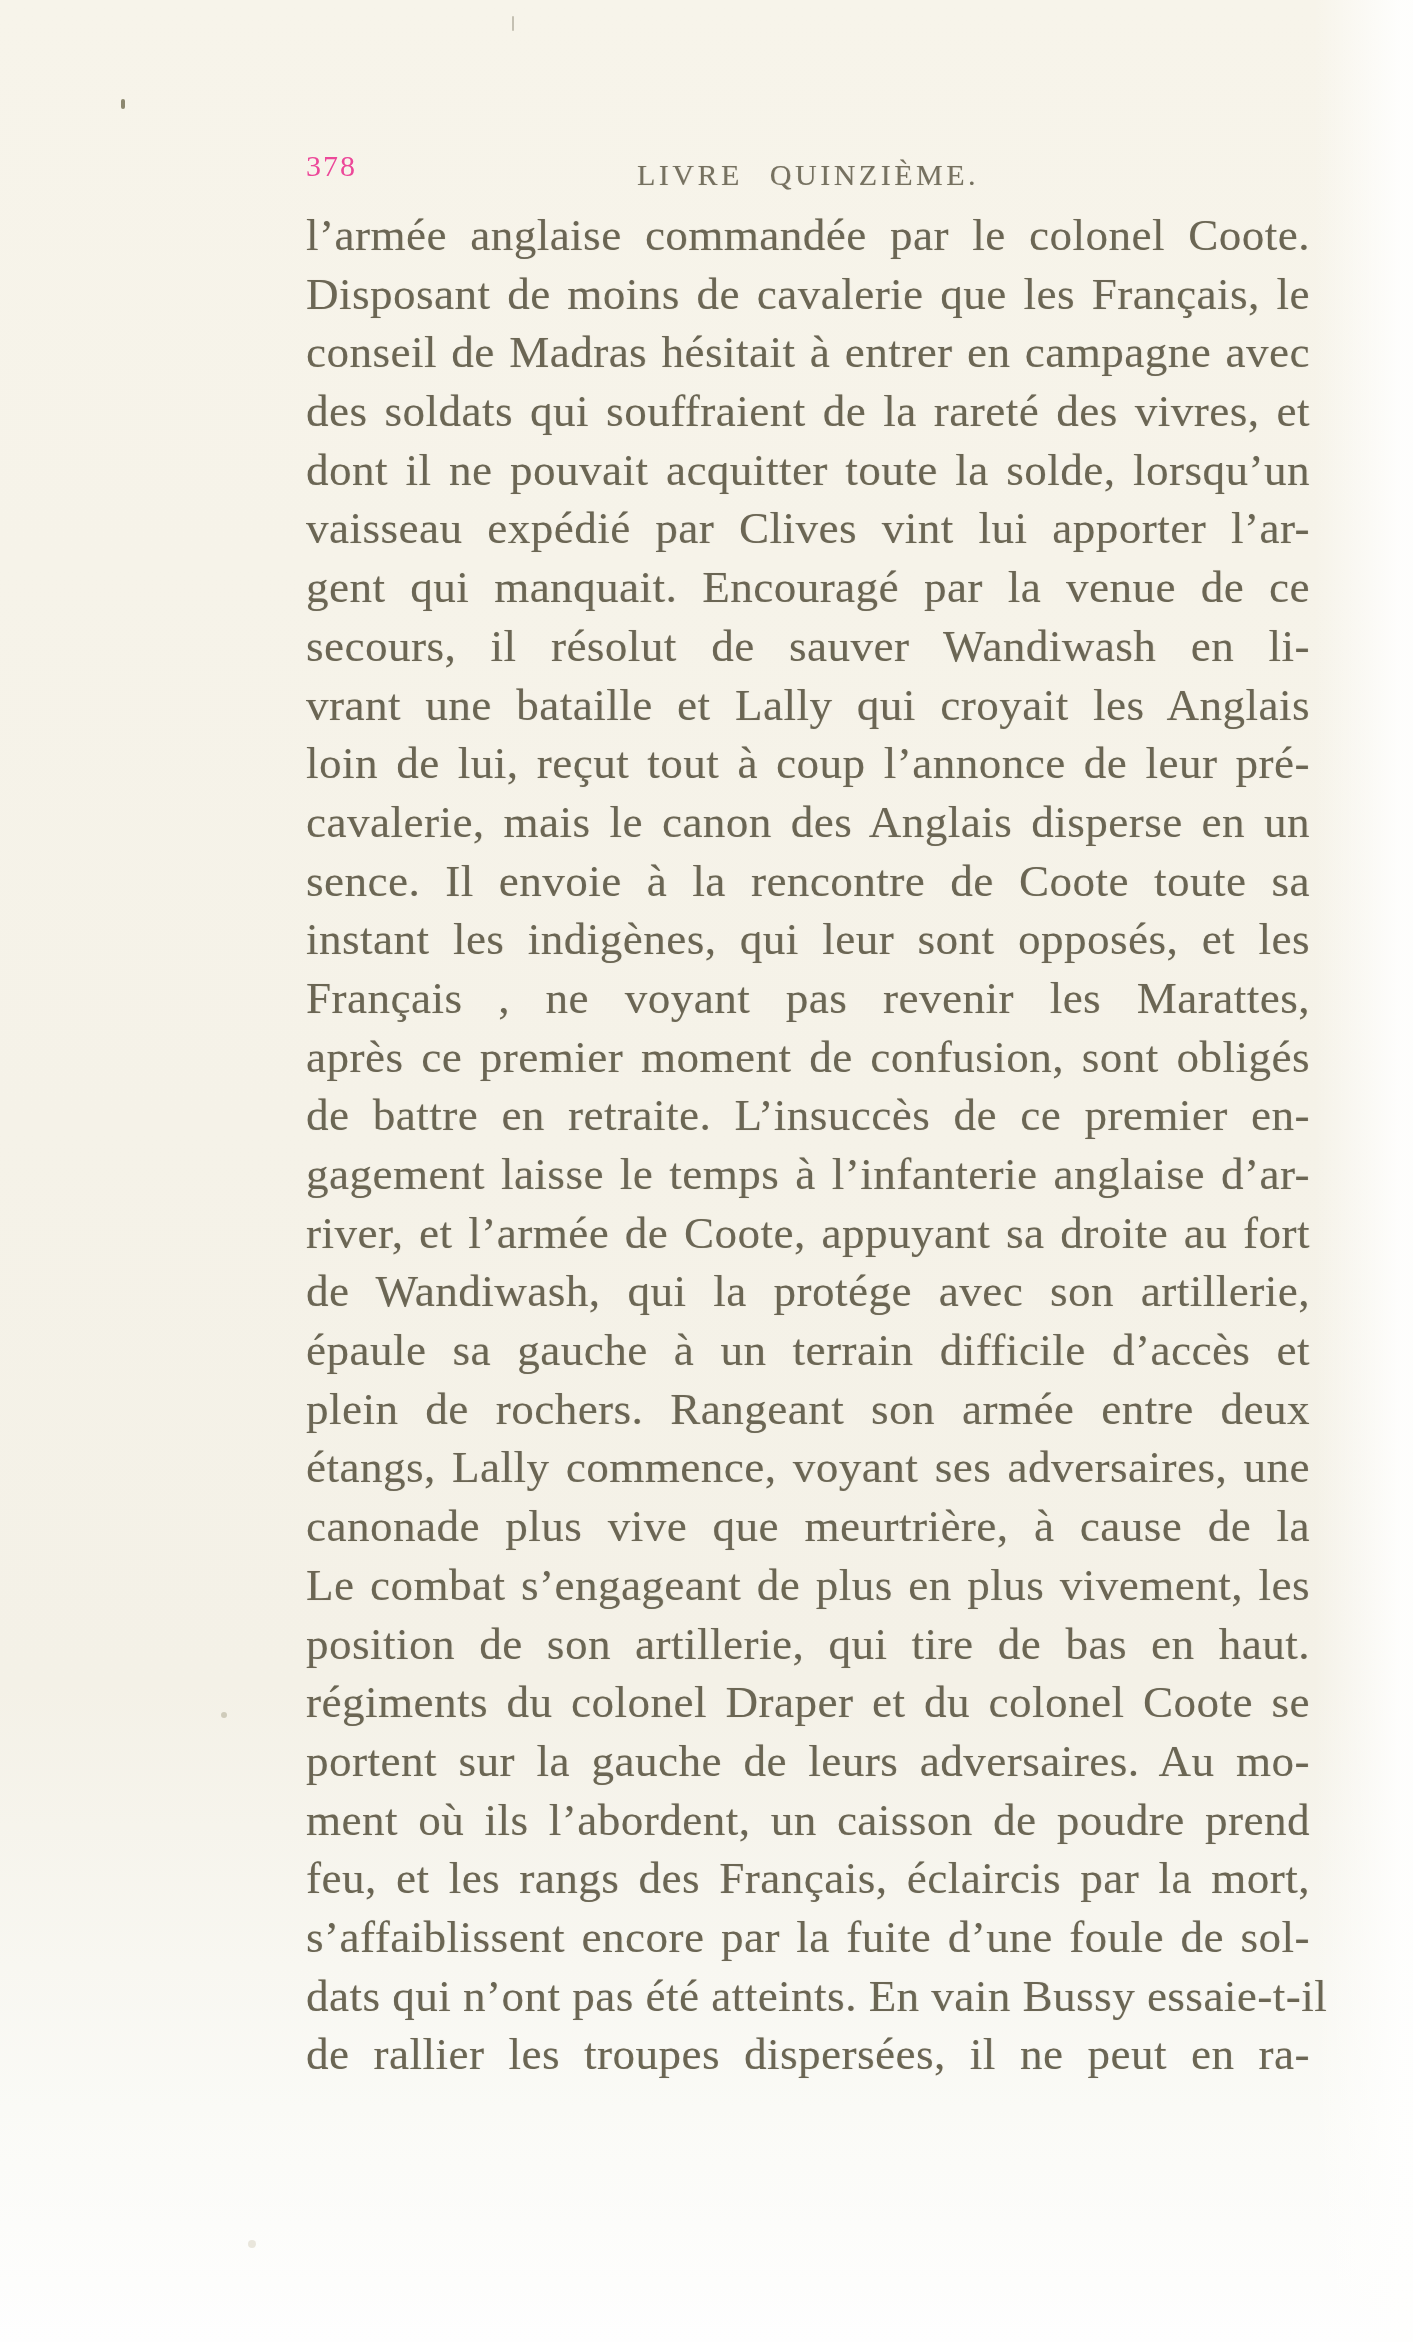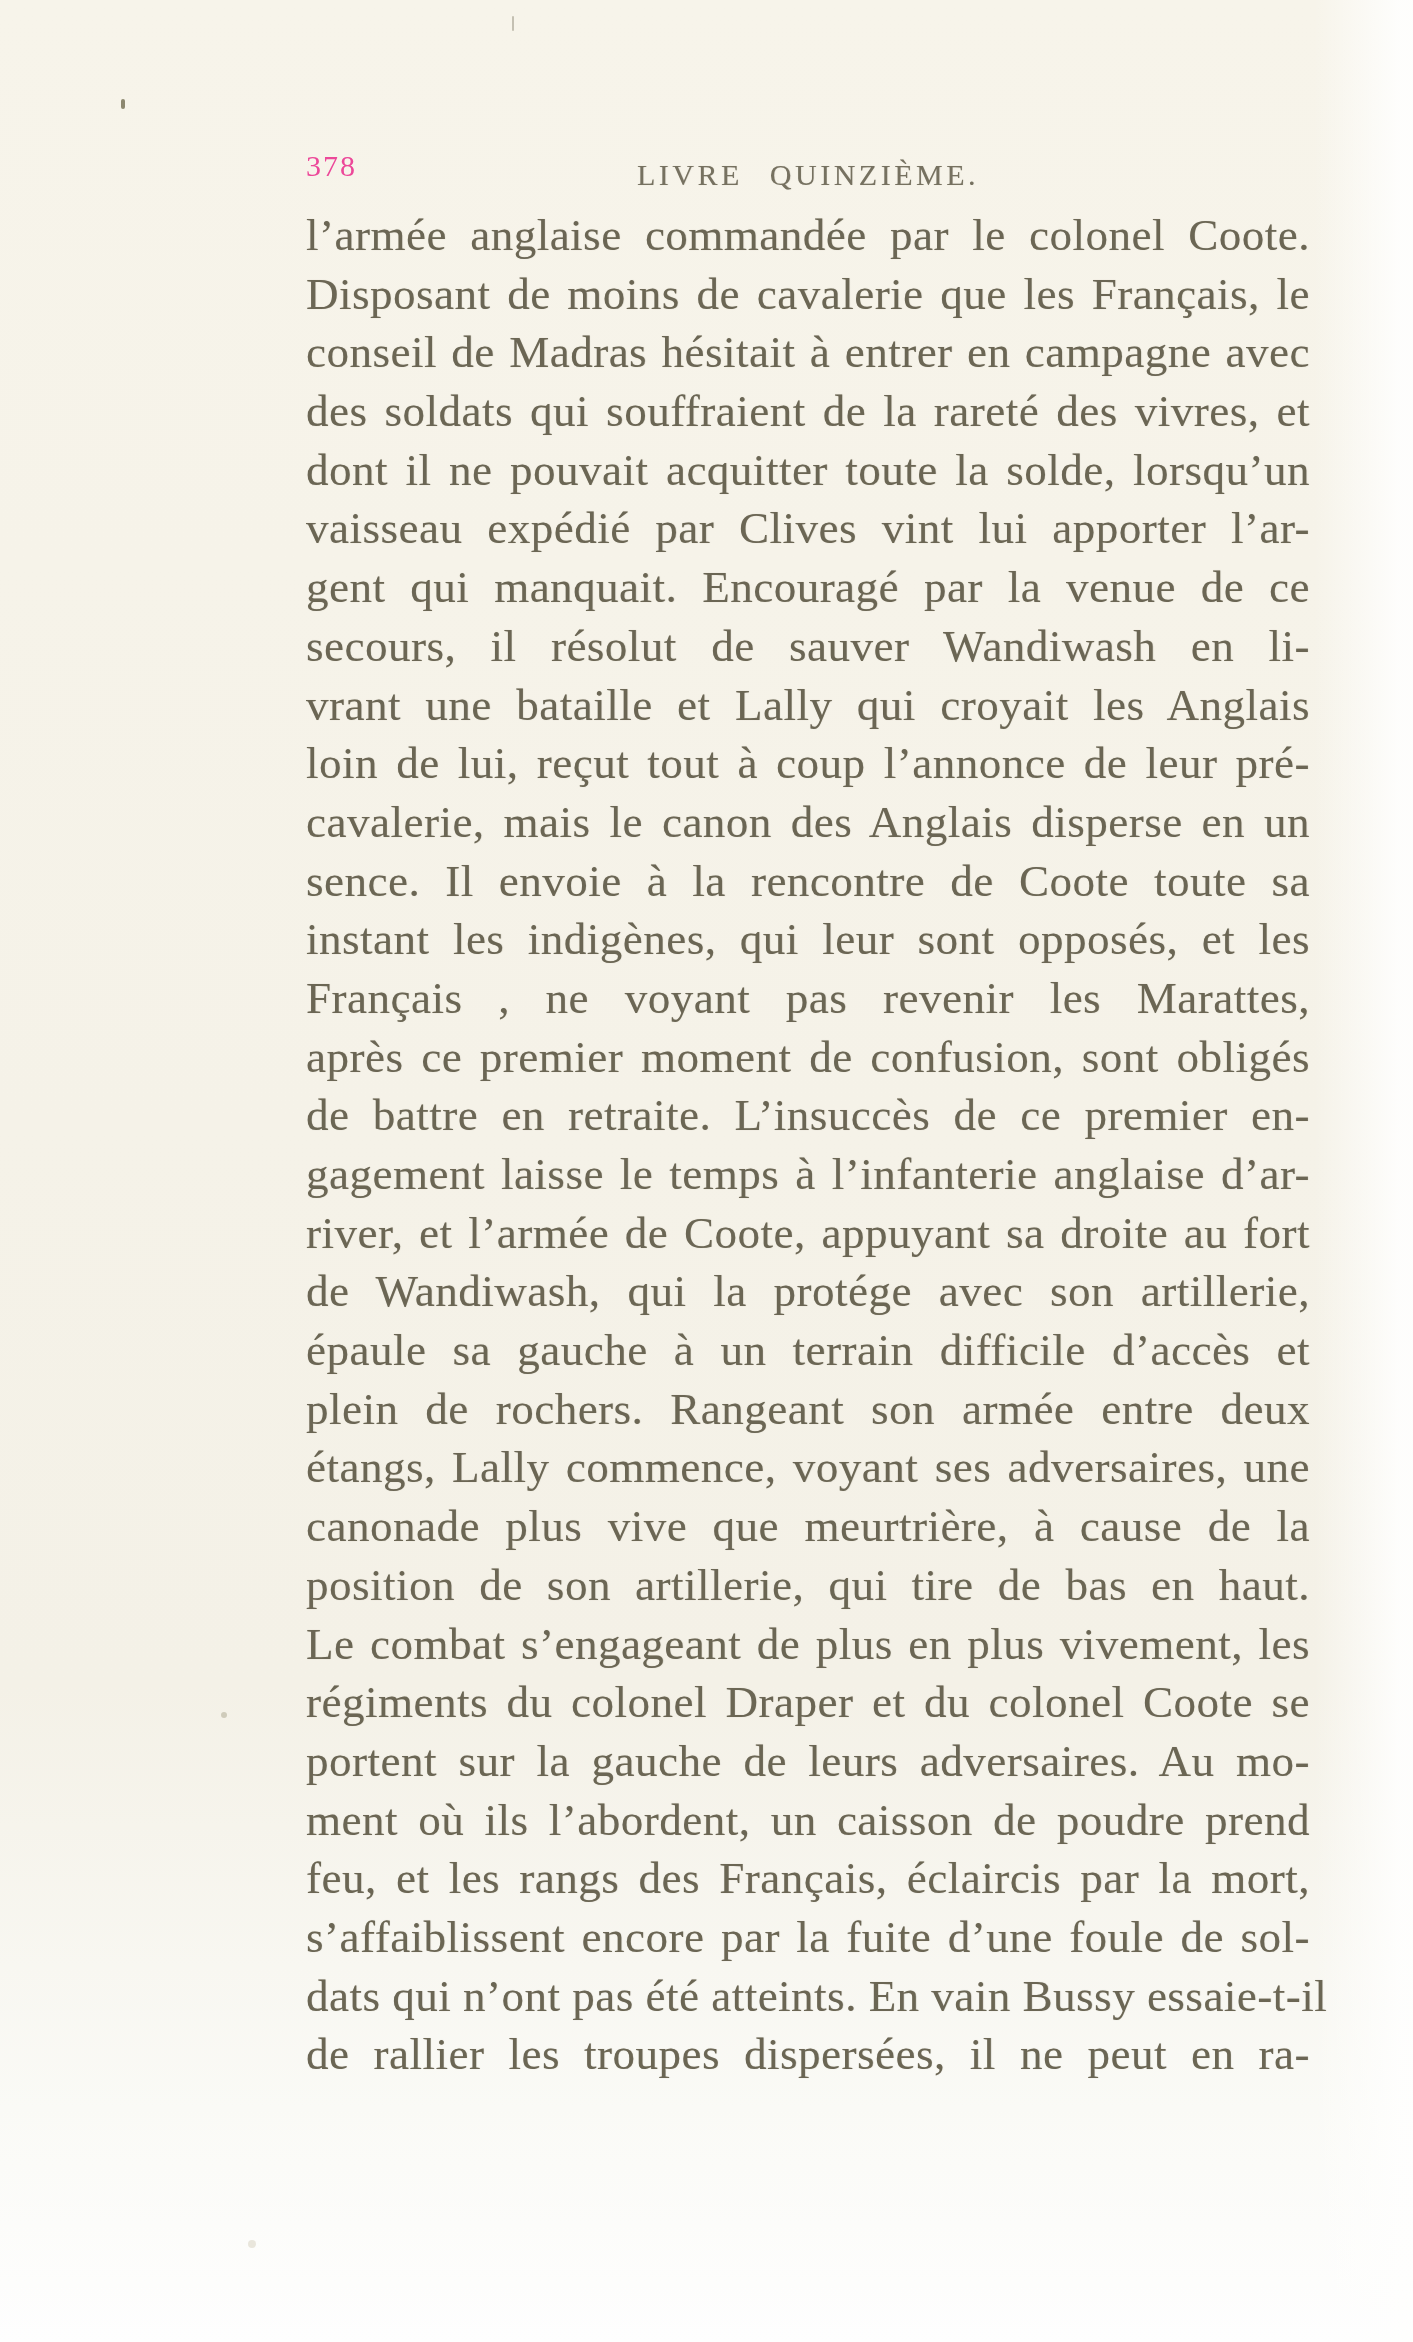--- a/index.html
+++ b/index.html
@@ -104,22 +104,22 @@
       <div class="bline">Français , ne voyant pas revenir les Marattes,</div>
       <div class="bline">après ce premier moment de confusion, sont obligés</div>
       <div class="bline">de battre en retraite. L’insuccès de ce premier en-</div>
       <div class="bline">gagement laisse le temps à l’infanterie anglaise d’ar-</div>
       <div class="bline">river, et l’armée de Coote, appuyant sa droite au fort</div>
       <div class="bline">de Wandiwash, qui la protége avec son artillerie,</div>
       <div class="bline">épaule sa gauche à un terrain difficile d’accès et</div>
       <div class="bline">plein de rochers. Rangeant son armée entre deux</div>
       <div class="bline">étangs, Lally commence, voyant ses adversaires, une</div>
       <div class="bline">canonade plus vive que meurtrière, à cause de la</div>
+      <div class="bline">Le combat s’engageant de plus en plus vivement, les</div>
       <div class="bline">position de son artillerie, qui tire de bas en haut.</div>
-      <div class="bline">Le combat s’engageant de plus en plus vivement, les</div>
       <div class="bline">régiments du colonel Draper et du colonel Coote se</div>
       <div class="bline">portent sur la gauche de leurs adversaires. Au mo-</div>
       <div class="bline">ment où ils l’abordent, un caisson de poudre prend</div>
       <div class="bline">feu, et les rangs des Français, éclaircis par la mort,</div>
       <div class="bline">s’affaiblissent encore par la fuite d’une foule de sol-</div>
       <div class="bline">dats qui n’ont pas été atteints. En vain Bussy essaie-t-il</div>
       <div class="bline">de rallier les troupes dispersées, il ne peut en ra-</div>
     </div>
 
   <span class="speck speck-1"></span>

